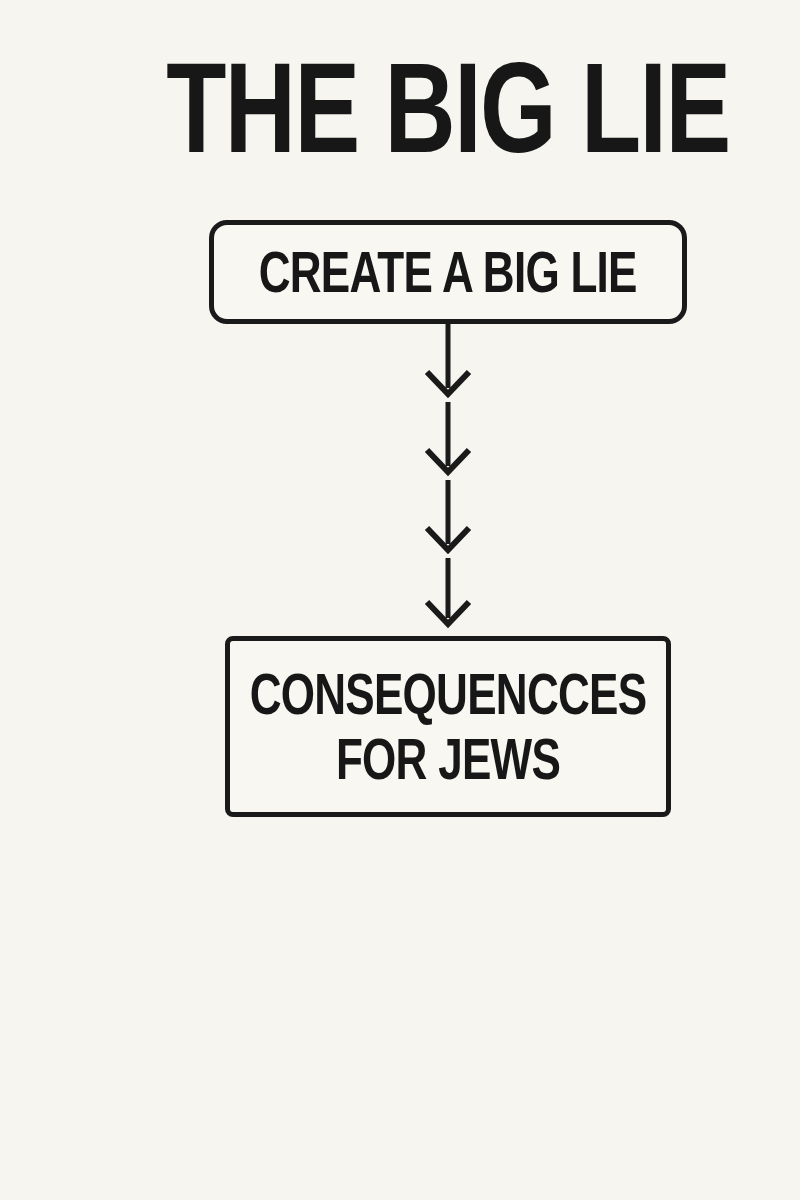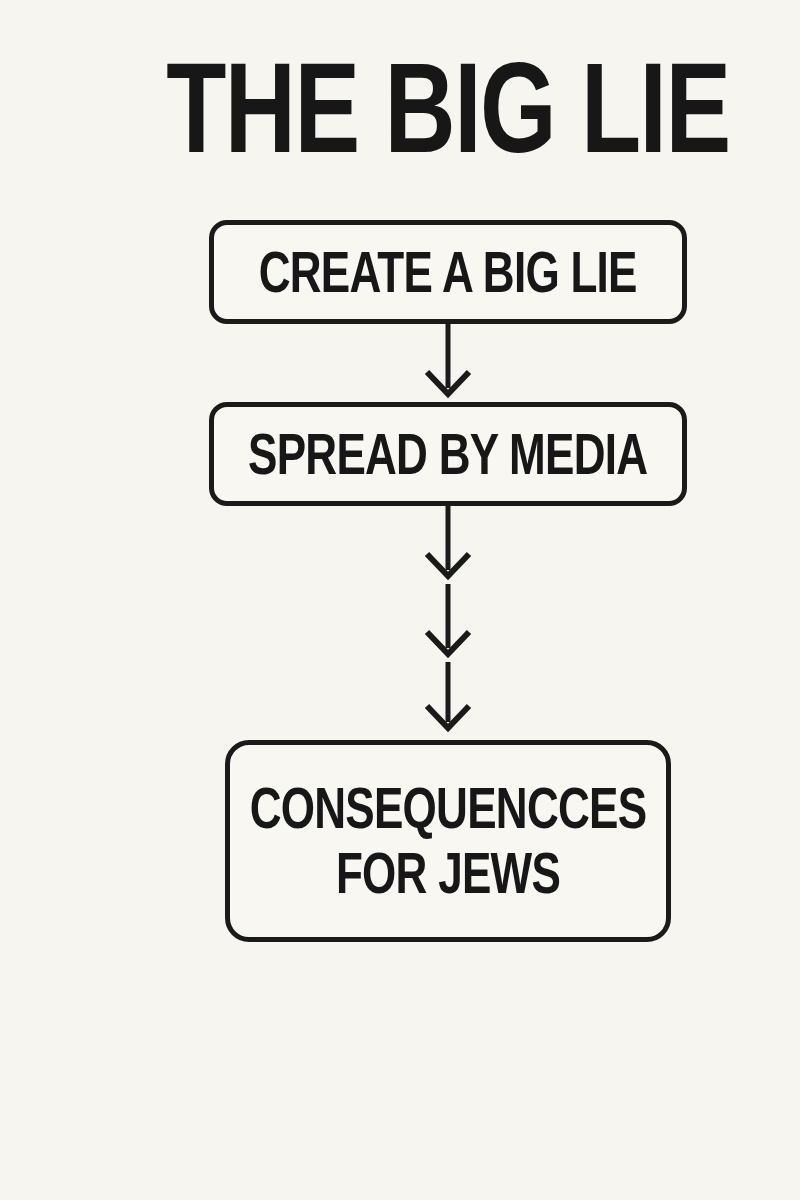--- a/index.html
+++ b/index.html
@@ -59,22 +59,22 @@
     line-height: 1.12;
     color: #171717;
     letter-spacing: -1px;
     white-space: nowrap;
     transform: scaleX(0.76);
     transform-origin: 50% 50%;
     text-align: center;
   }
   .box.final {
     width: 446px;
-    height: 202px;
-    border-radius: 24px;
+    height: 181px;
+    border-radius: 8px;
   }
   .box.final .label {
     white-space: normal;
     width: 580px;
     flex: none;
   }
   .arrow {
     display: block;
     flex: none;
   }
@@ -90,23 +90,20 @@
 
     <div class="box">
       <span class="label">CREATE A BIG LIE</span>
     </div>
 
     <svg class="arrow" width="54" height="78" viewBox="0 0 54 78" aria-hidden="true">
       <line x1="27" y1="0" x2="27" y2="64" stroke="#1a1a1a" stroke-width="5" fill="none"></line>
       <polyline points="6,48 27,70 48,48" stroke="#1a1a1a" stroke-width="6" fill="none"></polyline>
     </svg>
 
-    <div class="box">
-      <span class="label">SPREAD BY MEDIA</span>
-    </div>
 
     <svg class="arrow" width="54" height="78" viewBox="0 0 54 78" aria-hidden="true">
       <line x1="27" y1="0" x2="27" y2="64" stroke="#1a1a1a" stroke-width="5" fill="none"></line>
       <polyline points="6,48 27,70 48,48" stroke="#1a1a1a" stroke-width="6" fill="none"></polyline>
     </svg>
 
 
     <svg class="arrow" width="54" height="78" viewBox="0 0 54 78" aria-hidden="true">
       <line x1="27" y1="0" x2="27" y2="64" stroke="#1a1a1a" stroke-width="5" fill="none"></line>
       <polyline points="6,48 27,70 48,48" stroke="#1a1a1a" stroke-width="6" fill="none"></polyline>

